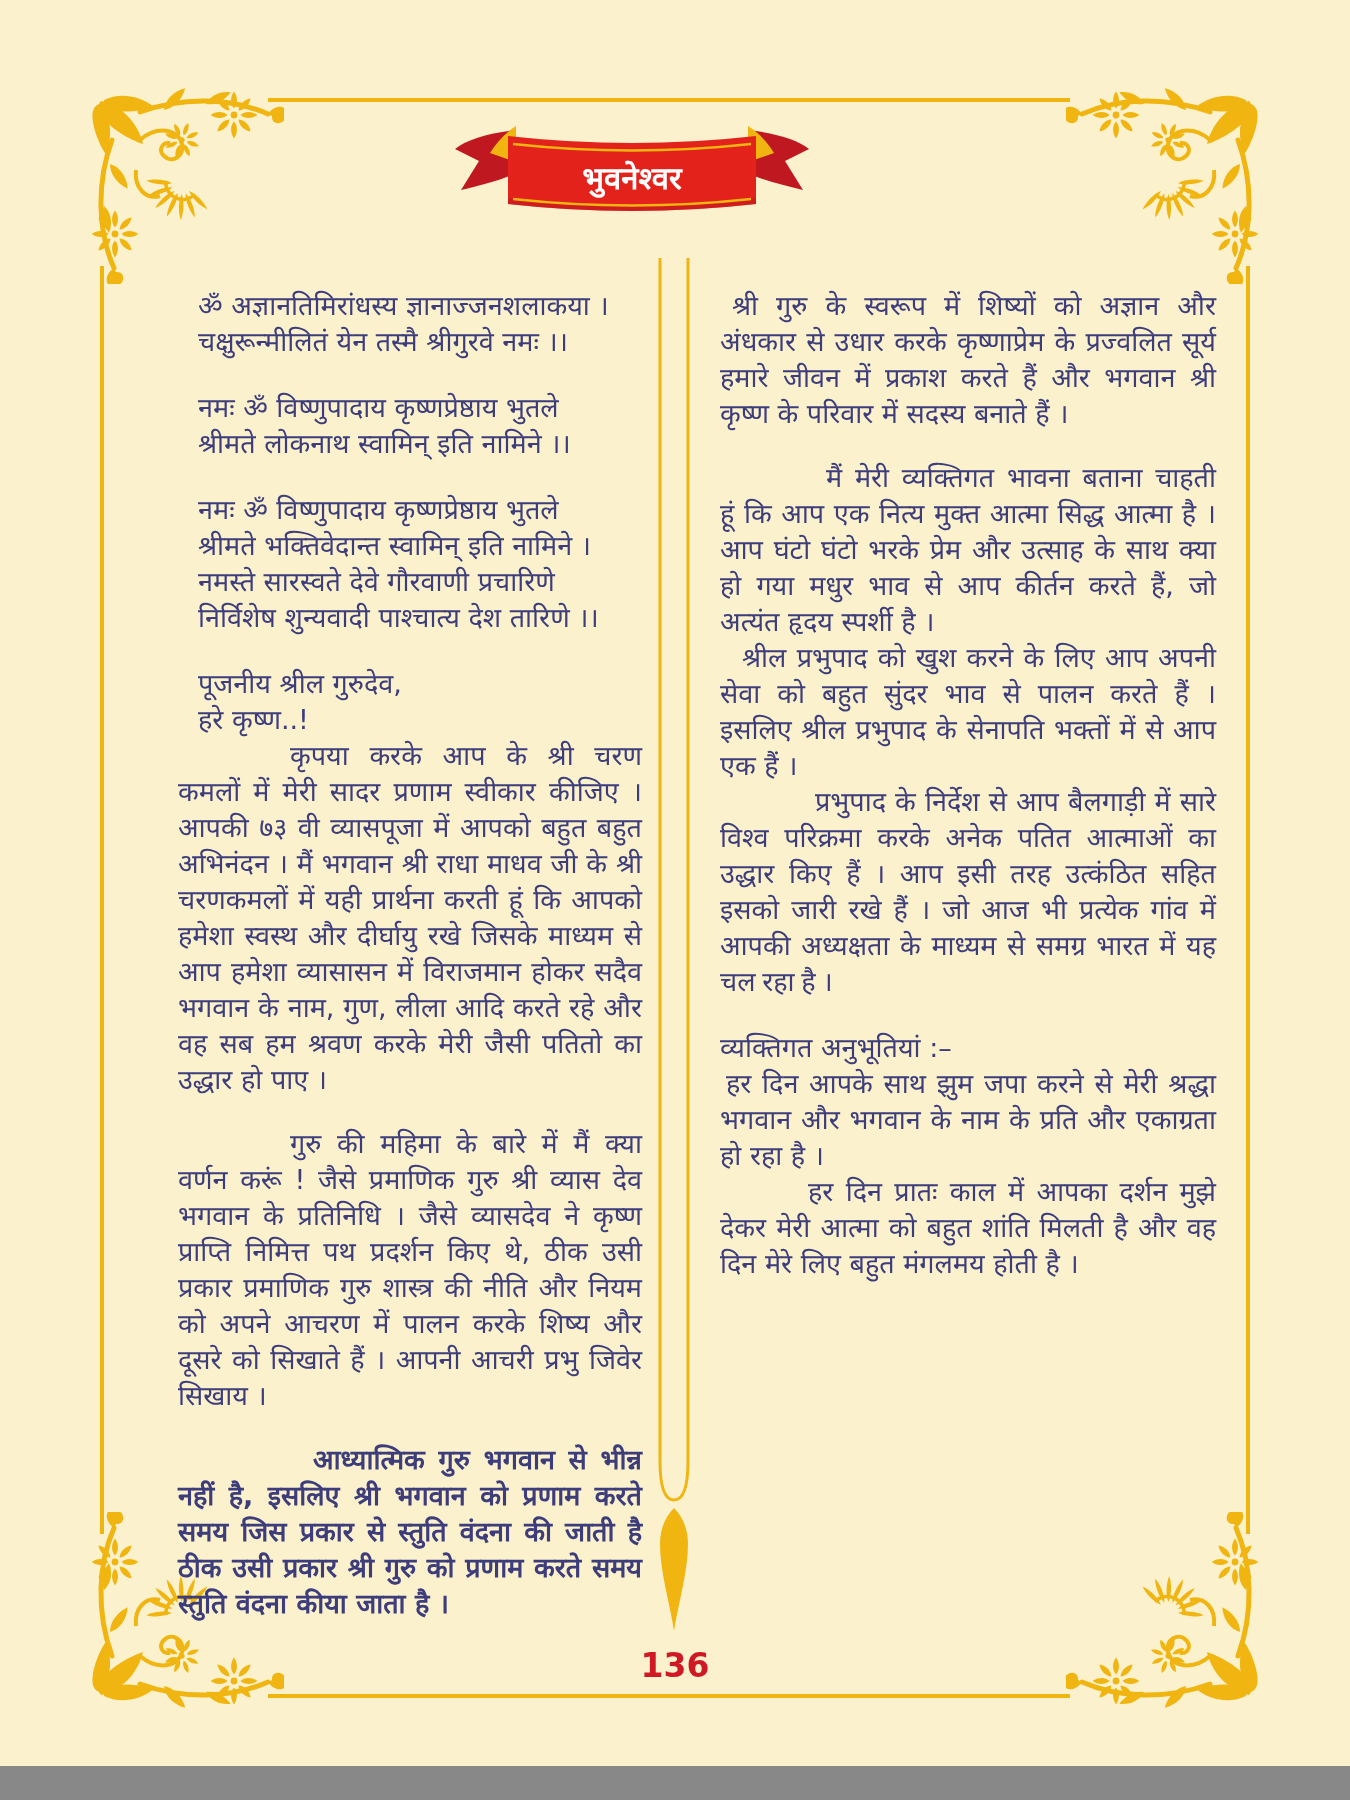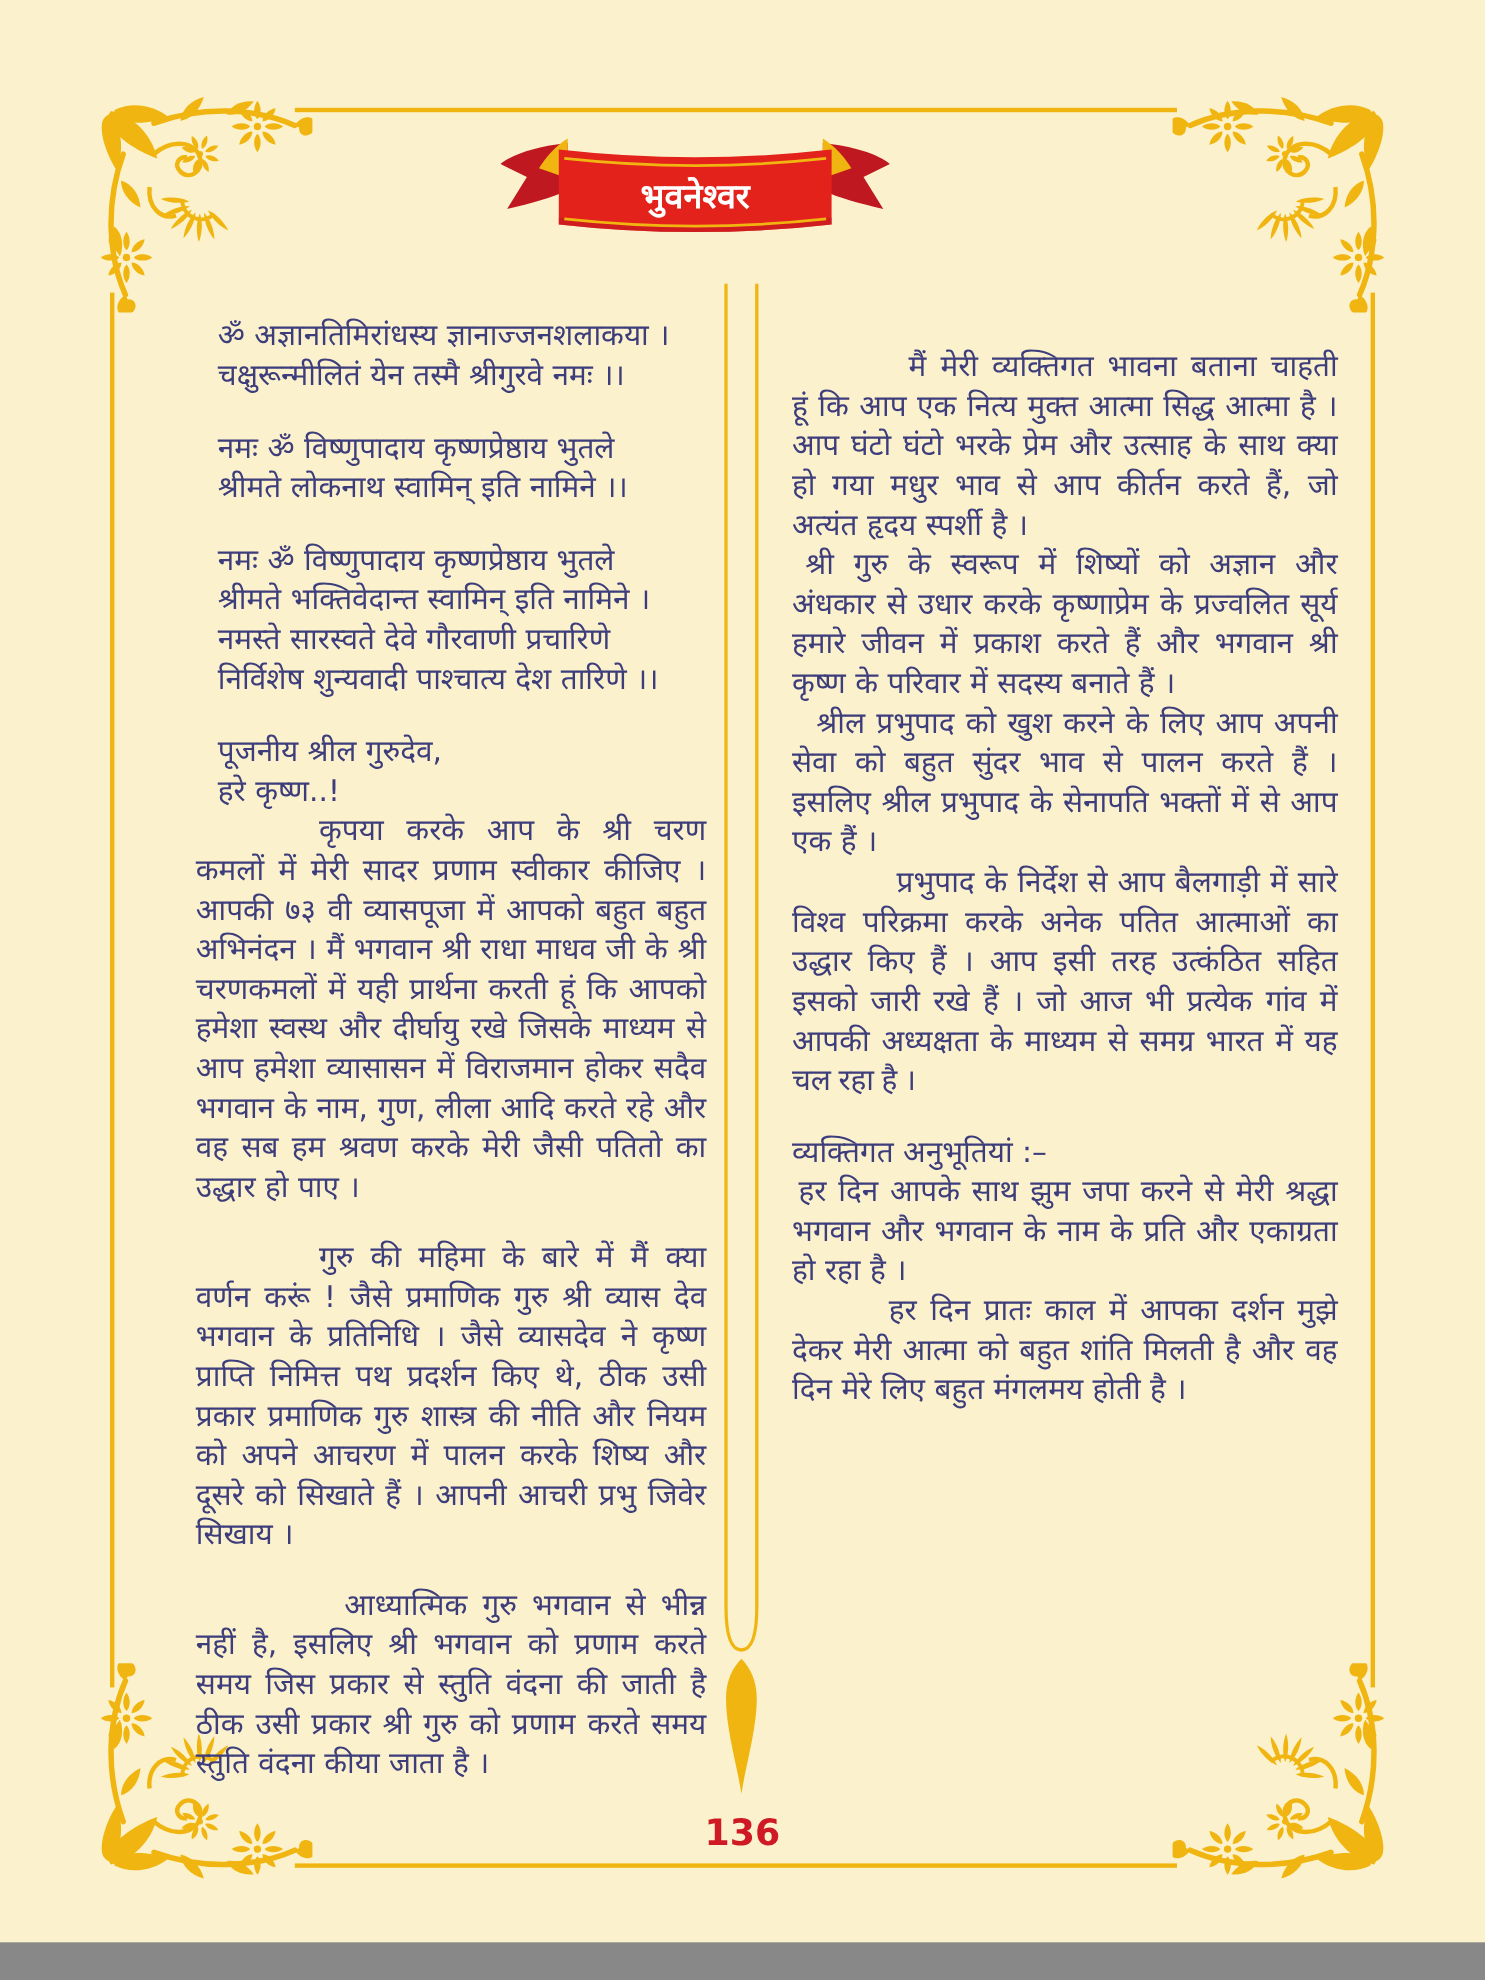--- a/index.html
+++ b/index.html
@@ -154,28 +154,28 @@
           <div class="vline">निर्विशेष शुन्यवादी पाश्चात्य देश तारिणे ।।</div>
         </div>
       </div>
     <div id="salut">
         <div class="vline">पूजनीय श्रील गुरुदेव,</div>
         <div class="vline">हरे कृष्ण..!</div>
       </div>
     <div id="leftparas">
         <p class="para" style="text-indent: 112px;">कृपया करके आप के श्री चरण कमलों में मेरी सादर प्रणाम स्वीकार कीजिए । आपकी ७३ वी व्यासपूजा में आपको बहुत बहुत अभिनंदन । मैं भगवान श्री राधा माधव जी के श्री चरणकमलों में यही प्रार्थना करती हूं कि आपको हमेशा स्वस्थ और दीर्घायु रखे जिसके माध्यम से आप हमेशा व्यासासन में विराजमान होकर सदैव भगवान के नाम, गुण, लीला आदि करते रहे और वह सब हम श्रवण करके मेरी जैसी पतितो का उद्धार हो पाए ।</p>
         <p class="para gap" style="text-indent: 112px;">गुरु की महिमा के बारे में मैं क्या वर्णन करूं ! जैसे प्रमाणिक गुरु श्री व्यास देव भगवान के प्रतिनिधि । जैसे व्यासदेव ने कृष्ण प्राप्ति निमित्त पथ प्रदर्शन किए थे, ठीक उसी प्रकार प्रमाणिक गुरु शास्त्र की नीति और नियम को अपने आचरण में पालन करके शिष्य और दूसरे को सिखाते हैं । आपनी आचरी प्रभु जिवेर सिखाय ।</p>
-        <p class="para gap" style="text-indent: 135px;">आध्यात्मिक गुरु भगवान से भीन्न नहीं है, इसलिए श्री भगवान को प्रणाम करते समय जिस प्रकार से स्तुति वंदना की जाती है ठीक उसी प्रकार श्री गुरु को प्रणाम करते समय स्तुति वंदना कीया जाता है ।</p>
+        <p class="para gap" style="text-indent: 135px; font-weight: bold;">आध्यात्मिक गुरु भगवान से भीन्न नहीं है, इसलिए श्री भगवान को प्रणाम करते समय जिस प्रकार से स्तुति वंदना की जाती है ठीक उसी प्रकार श्री गुरु को प्रणाम करते समय स्तुति वंदना कीया जाता है ।</p>
       </div>
   </div>
 
   <div class="col col-right">
     <div id="rightparas">
+        <p class="para" style="text-indent: 12px;">श्री गुरु के स्वरूप में शिष्यों को अज्ञान और अंधकार से उधार करके कृष्णाप्रेम के प्रज्वलित सूर्य हमारे जीवन में प्रकाश करते हैं और भगवान श्री कृष्ण के परिवार में सदस्य बनाते हैं ।</p>
         <p class="para gap" style="text-indent: 106px;">मैं मेरी व्यक्तिगत भावना बताना चाहती हूं कि आप एक नित्य मुक्त आत्मा सिद्ध आत्मा है । आप घंटो घंटो भरके प्रेम और उत्साह के साथ क्या हो गया मधुर भाव से आप कीर्तन करते हैं, जो अत्यंत हृदय स्पर्शी है ।</p>
-        <p class="para" style="text-indent: 12px;">श्री गुरु के स्वरूप में शिष्यों को अज्ञान और अंधकार से उधार करके कृष्णाप्रेम के प्रज्वलित सूर्य हमारे जीवन में प्रकाश करते हैं और भगवान श्री कृष्ण के परिवार में सदस्य बनाते हैं ।</p>
         <p class="para" style="text-indent: 22px;">श्रील प्रभुपाद को खुश करने के लिए आप अपनी सेवा को बहुत सुंदर भाव से पालन करते हैं । इसलिए श्रील प्रभुपाद के सेनापति भक्तों में से आप एक हैं ।</p>
         <p class="para" style="text-indent: 95px; font-family: Liberation Serif, serif;">प्रभुपाद के निर्देश से आप बैलगाड़ी में सारे विश्व परिक्रमा करके अनेक पतित आत्माओं का उद्धार किए हैं । आप इसी तरह उत्कंठित सहित इसको जारी रखे हैं । जो आज भी प्रत्येक गांव में आपकी अध्यक्षता के माध्यम से समग्र भारत में यह चल रहा है ।</p>
       </div>
     <p class="para heading">व्यक्तिगत अनुभूतियां :–</p>
     <div id="expparas">
         <p class="para" style="text-indent: 6px;">हर दिन आपके साथ झुम जपा करने से मेरी श्रद्धा भगवान और भगवान के नाम के प्रति और एकाग्रता हो रहा है ।</p>
         <p class="para" style="text-indent: 88px;">हर दिन प्रातः काल में आपका दर्शन मुझे देकर मेरी आत्मा को बहुत शांति मिलती है और वह दिन मेरे लिए बहुत मंगलमय होती है ।</p>
       </div>
   </div>
 

